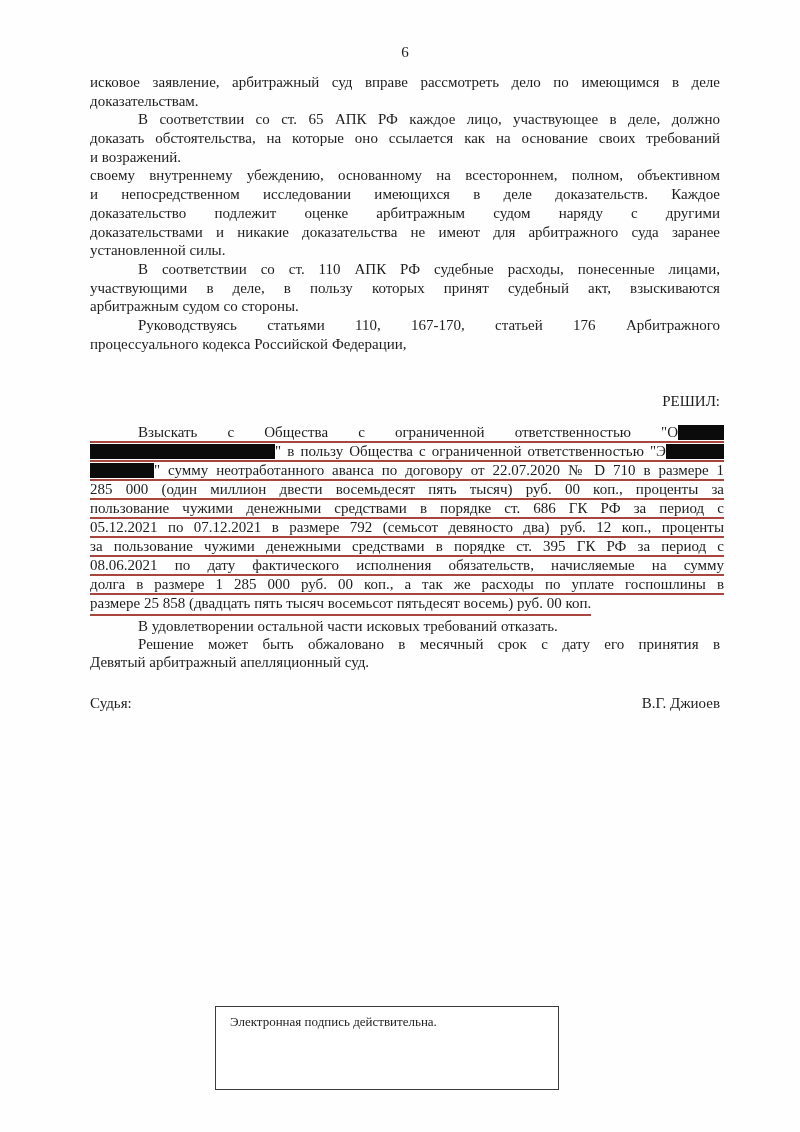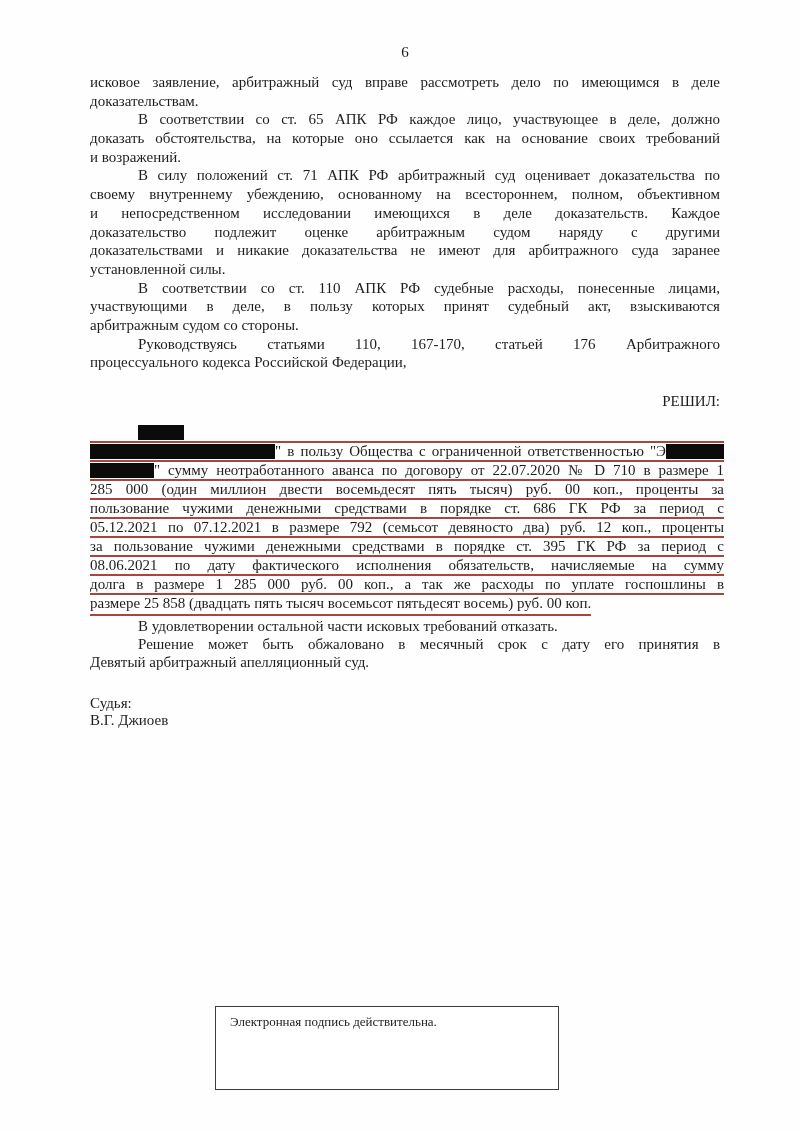--- a/index.html
+++ b/index.html
@@ -23,21 +23,21 @@
   .rline.indent{padding-left:48px;}
   .rline.last{border-bottom:none;text-align-last:left;}
   .rline.last .utext{border-bottom:2px solid #a8453e;padding-bottom:3px;}
   .redact{display:inline-block;background:#0b0b0b;height:15px;vertical-align:text-bottom;}
   .rw-a{width:46px;}  
   .rw-b{width:185px;} 
   .rw-c{width:58px;}  
   .rw-d{width:64px;}  
   #closing{top:617px;}
   #closing .line{line-height:18px;height:18px;white-space:nowrap;}
-  .sigrow{position:absolute;top:695px;left:90px;width:630px;display:flex;justify-content:space-between;font-size:15px;flex-direction:column;}
+  .sigrow{position:absolute;top:695px;left:90px;width:630px;display:flex;justify-content:space-between;font-size:15px;}
   .stamp{
     position:absolute;left:215px;top:1006px;width:344px;height:84px;
     border:1px solid #3c3c3c;background:#fff;box-sizing:border-box;
   }
   .stamp-title{margin:7px 0 5px 14px;font-size:13px;color:#222;}
   .stamp-row{display:flex;margin-left:14px;}
   .stamp-label{font-size:13px;width:81px;flex:none;color:#222;}
   .stamp-values{font-size:11px;line-height:13.5px;width:250px;color:#2a2a2a;}
 </style>
 </head>
@@ -46,38 +46,37 @@
 <div class="page">
 
   <div class="pagenum">6</div>
 
   <div class="bodyblock" id="body-a">
     <div class="line j">исковое заявление, арбитражный суд вправе рассмотреть дело по имеющимся в деле</div>
     <div class="line">доказательствам.</div>
     <div class="line j indent">В соответствии со ст. 65 АПК РФ каждое лицо, участвующее в деле, должно</div>
     <div class="line j">доказать обстоятельства, на которые оно ссылается как на основание своих требований</div>
     <div class="line">и возражений.</div>
-    <div class="line j indent">В силу положений ст. 71 АПК РФ арбитражный суд оценивает доказательства по</div>
     <div class="line j">своему внутреннему убеждению, основанному на всестороннем, полном, объективном</div>
     <div class="line j">и непосредственном исследовании имеющихся в деле доказательств. Каждое</div>
     <div class="line j">доказательство подлежит оценке арбитражным судом наряду с другими</div>
     <div class="line j">доказательствами и никакие доказательства не имеют для арбитражного суда заранее</div>
     <div class="line">установленной силы.</div>
     <div class="line j indent">В соответствии со ст. 110 АПК РФ судебные расходы, понесенные лицами,</div>
     <div class="line j">участвующими в деле, в пользу которых принят судебный акт, взыскиваются</div>
     <div class="line">арбитражным судом со стороны.</div>
     <div class="line j indent">Руководствуясь статьями 110, 167-170, статьей 176 Арбитражного</div>
     <div class="line">процессуального кодекса Российской Федерации,</div>
   </div>
 
   <div class="heading">РЕШИЛ:</div>
 
   <div class="bodyblock" id="resolution">
     <div class="rline indent">
-      <span class="redact rw-a"></span>
+      <span>Взыскать с Общества с ограниченной ответственностью "О</span><span class="redact rw-a"></span>
     </div>
     <div class="rline">
       <span class="redact rw-b"></span><span>" в пользу Общества с ограниченной ответственностью "Э</span><span class="redact rw-c"></span>
     </div>
     <div class="rline">
       <span class="redact rw-d"></span><span>" сумму неотработанного аванса по договору от 22.07.2020 № D 710 в размере 1</span>
     </div>
     <div class="rline"><span>285 000 (один миллион двести восемьдесят пять тысяч) руб. 00 коп., проценты за</span></div>
     <div class="rline"><span>пользование чужими денежными средствами в порядке ст. 686 ГК РФ за период с</span></div>
     <div class="rline"><span>05.12.2021 по 07.12.2021 в размере 792 (семьсот девяносто два) руб. 12 коп., проценты</span></div>

